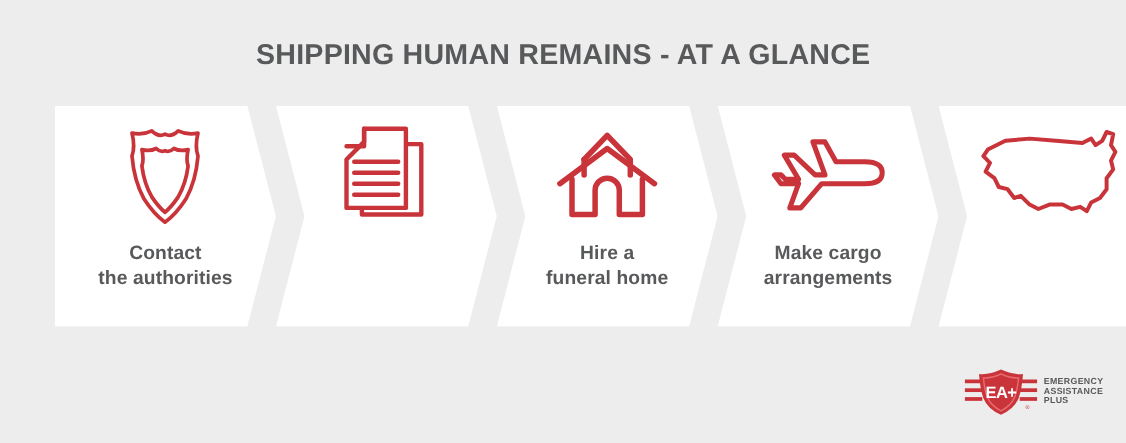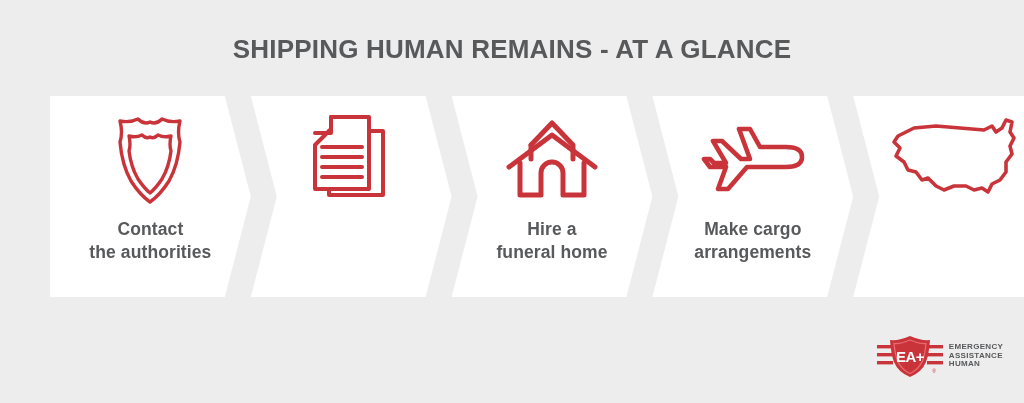--- a/index.html
+++ b/index.html
@@ -251,15 +251,15 @@
 
       <path d="M33 2 Q44 7 53 6 Q52 20 49 28 Q45 38 33 43 Q21 38 17 28 Q14 20 13 6 Q22 7 33 2 Z" fill="#c9343a"></path>
       <path d="M33 6 Q42 10 49 9.5 Q48 20 45.5 27 Q42 35 33 39.5 Q24 35 20.5 27 Q18 20 17 9.5 Q24 10 33 6 Z" fill="none" stroke="#e86a6e" stroke-width="1.3"></path>
       <text x="33" y="28" text-anchor="middle" fill="#ffffff" font-family="Liberation Sans, sans-serif" font-size="15" font-weight="bold" letter-spacing="-0.5">EA+</text>
     </svg>
     <span class="tm">®</span>
   </div>
   <div class="logo-text">
     <span>EMERGENCY</span>
     <span>ASSISTANCE</span>
-    <span>HUMAN</span>
+    <span>PLUS</span>
   </div>
 </div>
 
 </body></html>

